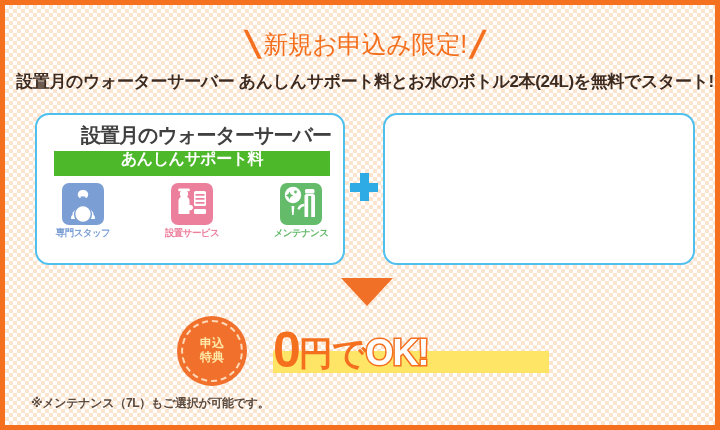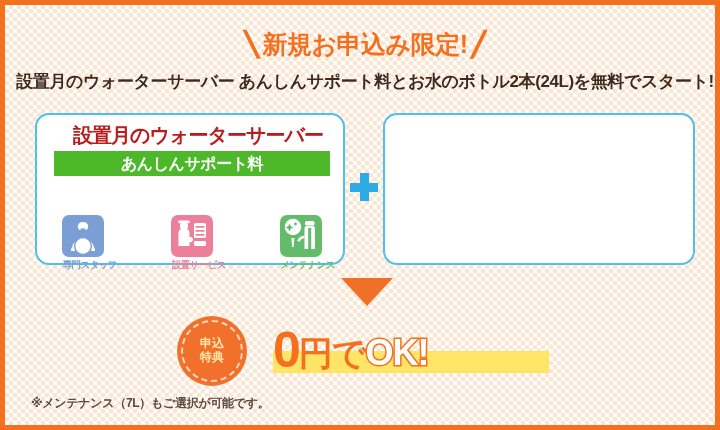--- a/index.html
+++ b/index.html
@@ -24,21 +24,21 @@
     display:flex;align-items:center;justify-content:center;gap:6px;
     white-space:nowrap;
   }
   .slash{
     font-size:34px;color:#f4701f;font-weight:700;line-height:1;
     display:inline-block;
   }
   .slash.l{transform:skewX(18deg) scaleY(1.15);}
   .slash.r{transform:skewX(-18deg) scaleY(1.15);}
   .hl-a{
-    font-size:25px;font-weight:700;color:#f4701f;letter-spacing:-0.5px;
+    font-size:25px;font-weight:400;color:#f4701f;letter-spacing:-0.5px;
     line-height:1;
   }
   .hl-b{
     font-size:30px;font-weight:900;color:#f4701f;letter-spacing:-0.5px;
     line-height:1;
     -webkit-text-stroke:3.4px #ffffff;
     paint-order:stroke fill;
     text-shadow:0 0 0 #f4701f;
   }
   .subheadline{
@@ -49,39 +49,39 @@
 
   
   .panel{
     position:absolute;background:#fff;border:2px solid #4fc0ee;border-radius:14px;
     box-sizing:border-box;
   }
   #panel-left{left:30px;top:108px;width:310px;height:152px;}
   #panel-right{left:378px;top:108px;width:312px;height:152px;}
 
   .panel-title{
-    position:absolute;left:8px;top:10px;width:100%;text-align:center;
-    font-size:20px;font-weight:900;color:#b91c1c;letter-spacing:-1px;
+    position:absolute;left:16px;top:10px;width:100%;text-align:center;
+    font-size:20px;font-weight:900;color:#404040;letter-spacing:-1px;
     line-height:1;white-space:nowrap;
     -webkit-text-stroke:2.6px #ffffff;paint-order:stroke fill;
   }
   .green-bar{
     position:absolute;left:17px;top:36px;width:276px;height:25px;
-    background:#4eb82b;display:flex;align-items:center;justify-content:center;
+    background:#4eb82b;display:flex;justify-content:center;
   }
   .green-bar span{
     font-size:16px;font-weight:800;color:#fff;letter-spacing:-0.5px;line-height:1;
   }
 
   
   .icons{
     position:absolute;left:12px;top:68px;width:286px;
     display:flex;justify-content:space-between;
   }
-  .icon-cell{width:68px;text-align:right;margin-top:32px;}
+  .icon-cell{width:68px;text-align:center;}
   .icon-box{
     width:42px;height:42px;border-radius:7px;margin:0 auto 3px auto;position:relative;
     overflow:hidden;
   }
   .ic-blue{background:#7b9fd4;}
   .ic-pink{background:#ec7f9c;}
   .ic-green{background:#64bb6a;}
   .ic-orange{background:#f0b63f;}
   .icon-label{font-size:9.5px;font-weight:800;letter-spacing:-0.6px;line-height:1;white-space:nowrap;}
   .lb-blue{color:#7b9fd4;}

